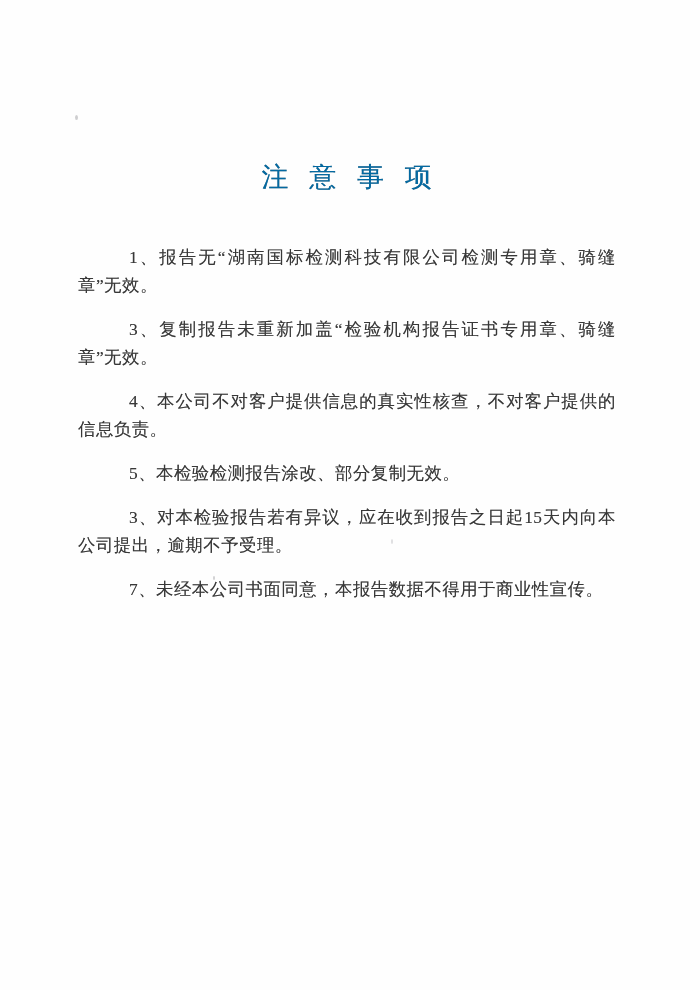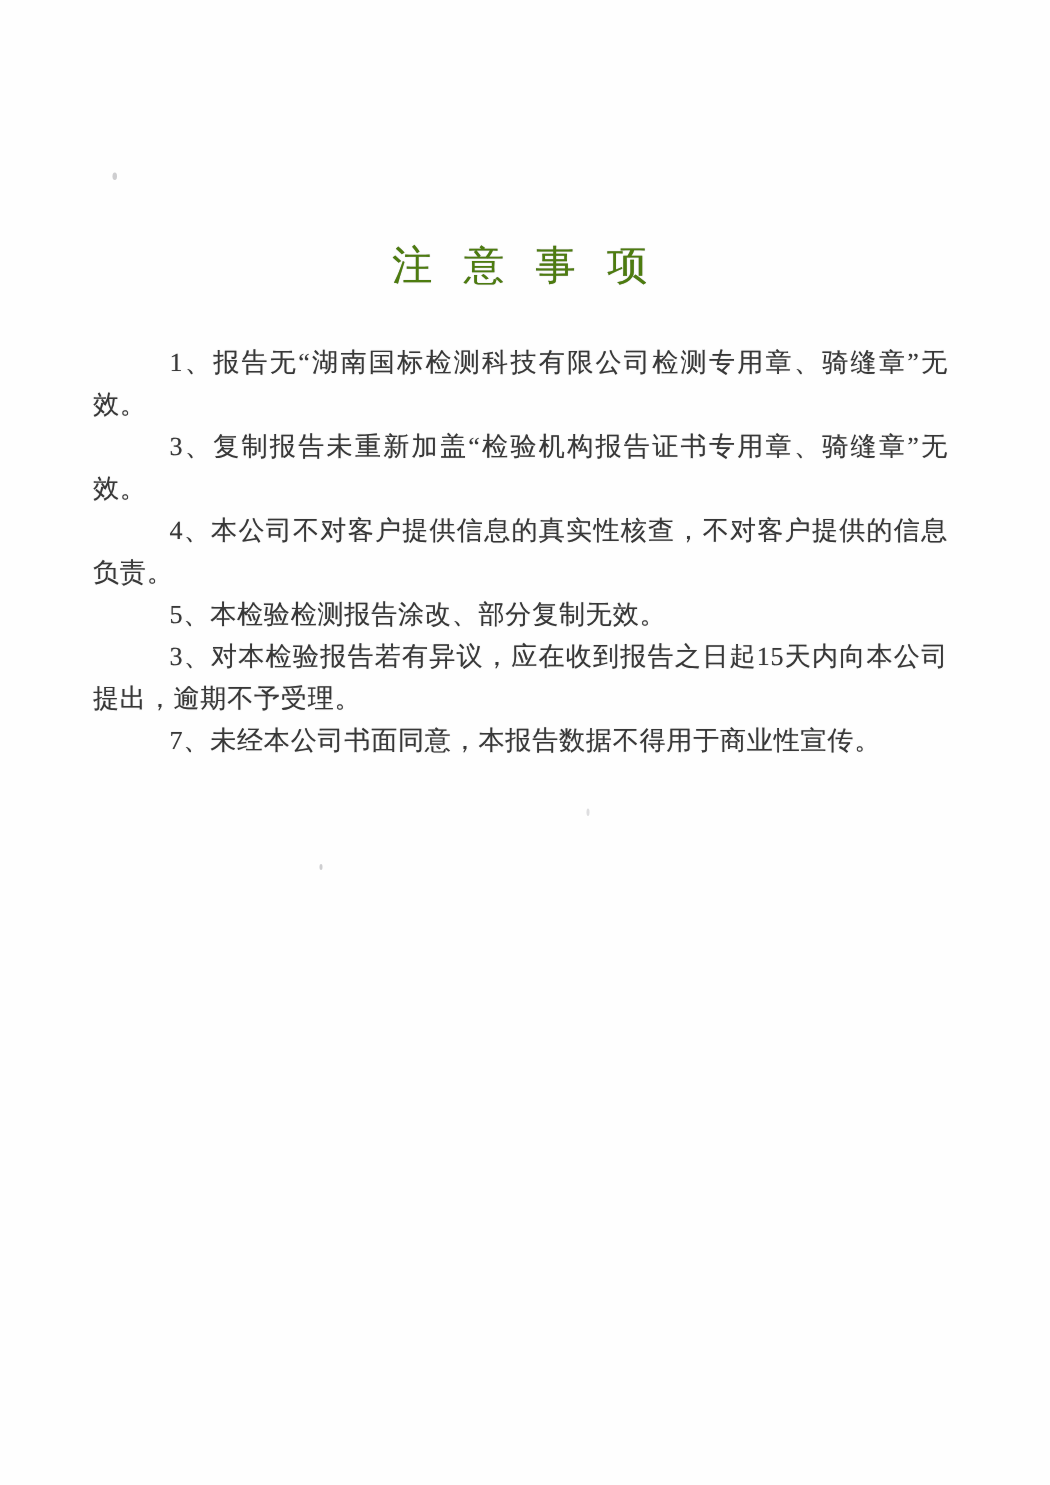--- a/index.html
+++ b/index.html
@@ -19,38 +19,38 @@
   .doc-title {
     position: absolute;
     top: 159px;
     left: 0;
     width: 100%;
     margin: 0;
     text-align: center;
     font-size: 27px;
     font-weight: 400;
     letter-spacing: 7px;
-    color: #4d7c0f;
+    color: #0369a1;
     text-shadow: 0 0 0.6px rgba(70,70,70,0.55);
     white-space: nowrap;
   }
   .notice-body {
     position: absolute;
     top: 227px;
     left: 62px;
     width: 570px;
     font-size: 17.4px;
     line-height: 28px;
     letter-spacing: 0.5px;
     text-align: justify;
     color: #383838;
     text-shadow: 0 0 0.6px rgba(70,70,70,0.5);
   }
   .notice-item {
-    margin: 0;
+    margin: 16px;
     padding: 0;
     text-indent: 51px;
     word-break: break-all;
   }
   .speck {
     position: absolute;
     background: #b9b9bc;
     border-radius: 50%;
     opacity: 0.7;
   }

